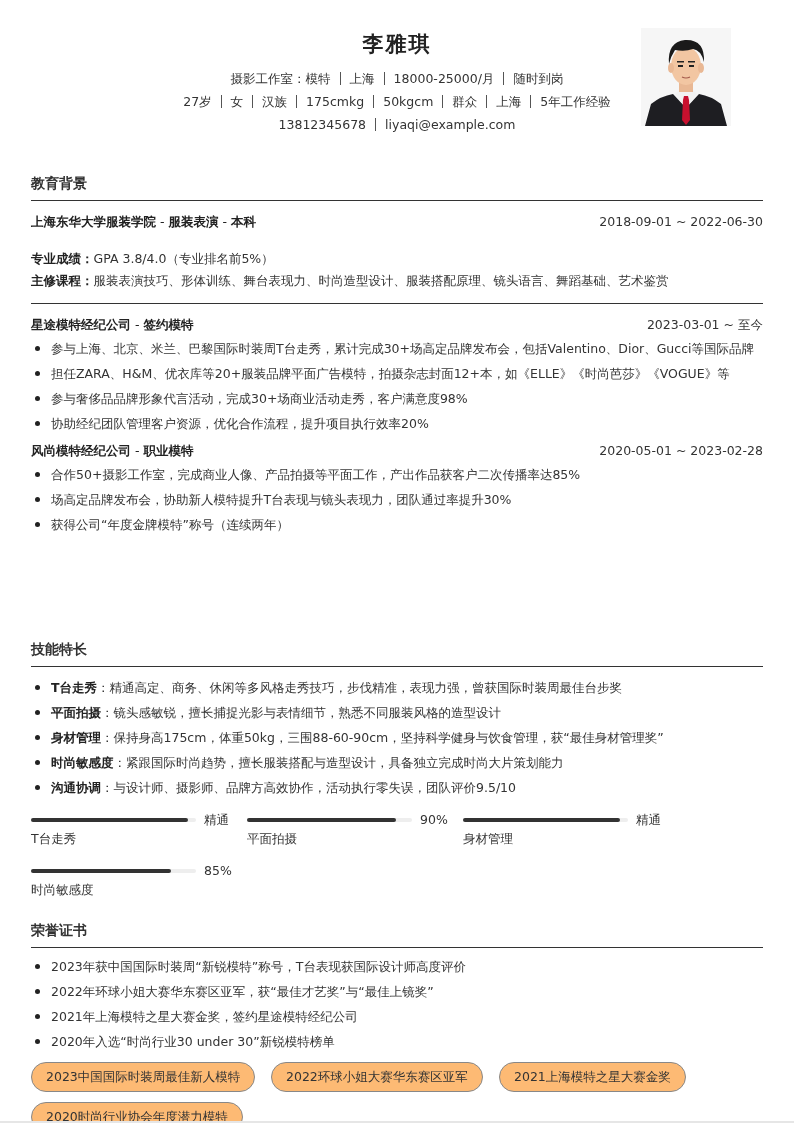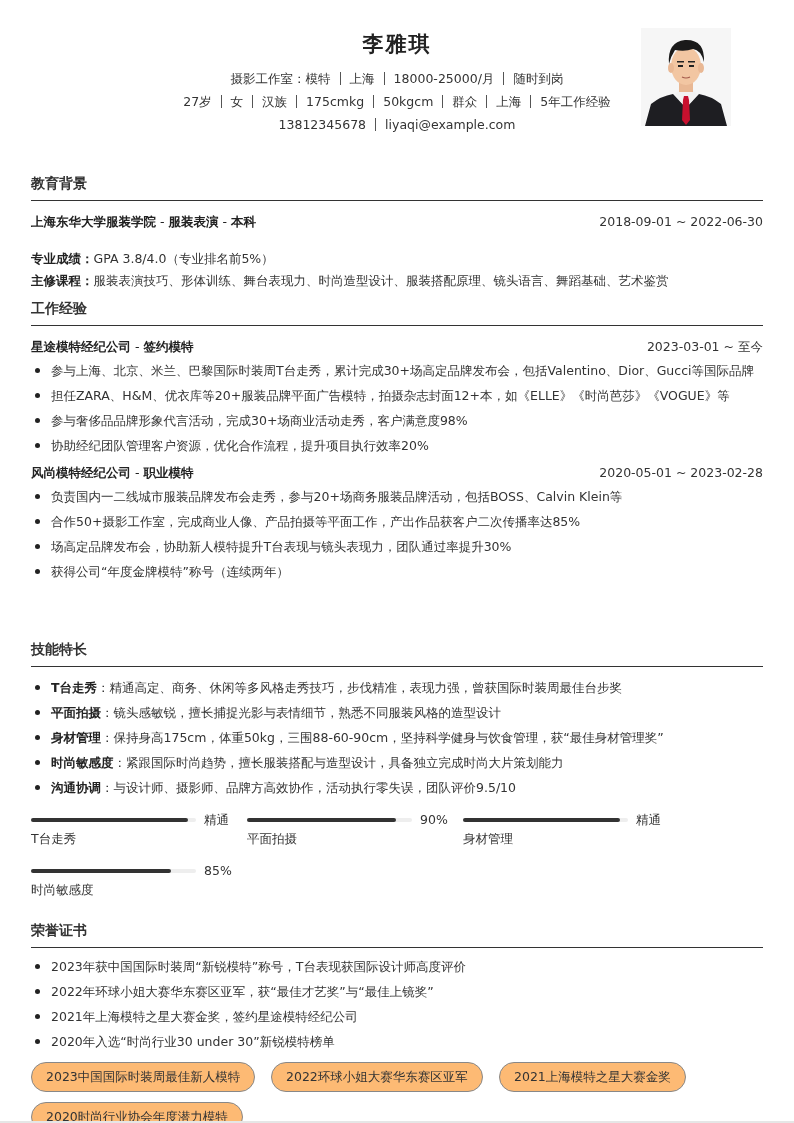--- a/index.html
+++ b/index.html
@@ -100,21 +100,20 @@
     </div>
     <div class="plain" style="margin-top:15px;">
       <b>专业成绩：</b><span>GPA 3.8/4.0（专业排名前5%）</span>
     </div>
     <div class="plain">
       <b>主修课程：</b><span>服装表演技巧、形体训练、舞台表现力、时尚造型设计、服装搭配原理、镜头语言、舞蹈基础、艺术鉴赏</span>
     </div>
   </div>
 
   <div class="section" style="top:297px;">
-    <div class="sec-title">工作经验</div>
     <div class="sec-rule"></div>
 
     <div style="margin-top:10px;">
       <div class="row">
         <div class="left">
           <span>星途模特经纪公司</span><span style="font-weight:normal;"> - </span><span>签约模特</span>
         </div>
         <div class="right">2023-03-01 ~ 至今</div>
       </div>
       <ul class="bul" style="margin-top:2px;">
@@ -126,21 +125,20 @@
     </div>
 
     <div style="margin-top:6px;">
       <div class="row">
         <div class="left">
           <span>风尚模特经纪公司</span><span style="font-weight:normal;"> - </span><span>职业模特</span>
         </div>
         <div class="right">2020-05-01 ~ 2023-02-28</div>
       </div>
       <ul class="bul" style="margin-top:2px;">
-        <li>负责国内一二线城市服装品牌发布会走秀，参与20+场商务服装品牌活动，包括BOSS、Calvin Klein等</li>
         <li>合作50+摄影工作室，完成商业人像、产品拍摄等平面工作，产出作品获客户二次传播率达85%</li>
         <li>场高定品牌发布会，协助新人模特提升T台表现与镜头表现力，团队通过率提升30%</li>
         <li>获得公司“年度金牌模特”称号（连续两年）</li>
       </ul>
     </div>
   </div>
 
   <div class="section" style="top:638px;">
     <div class="sec-title">技能特长</div>
     <div class="sec-rule"></div>

